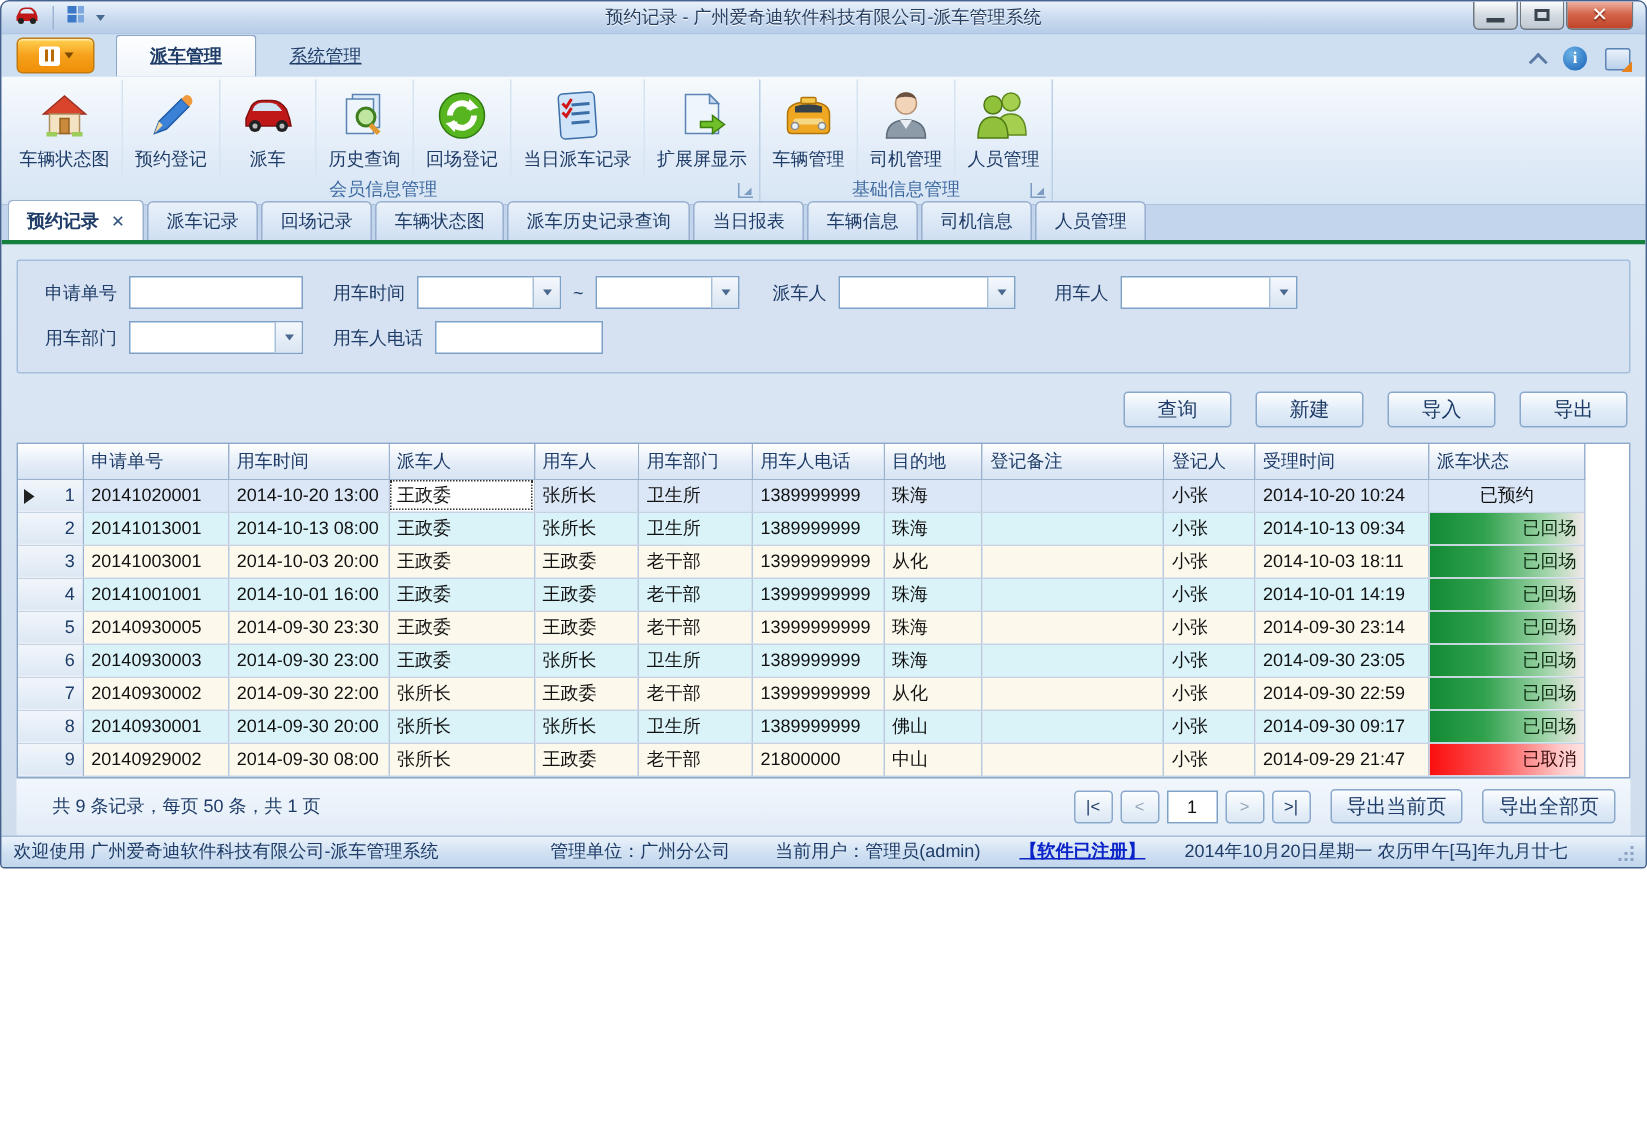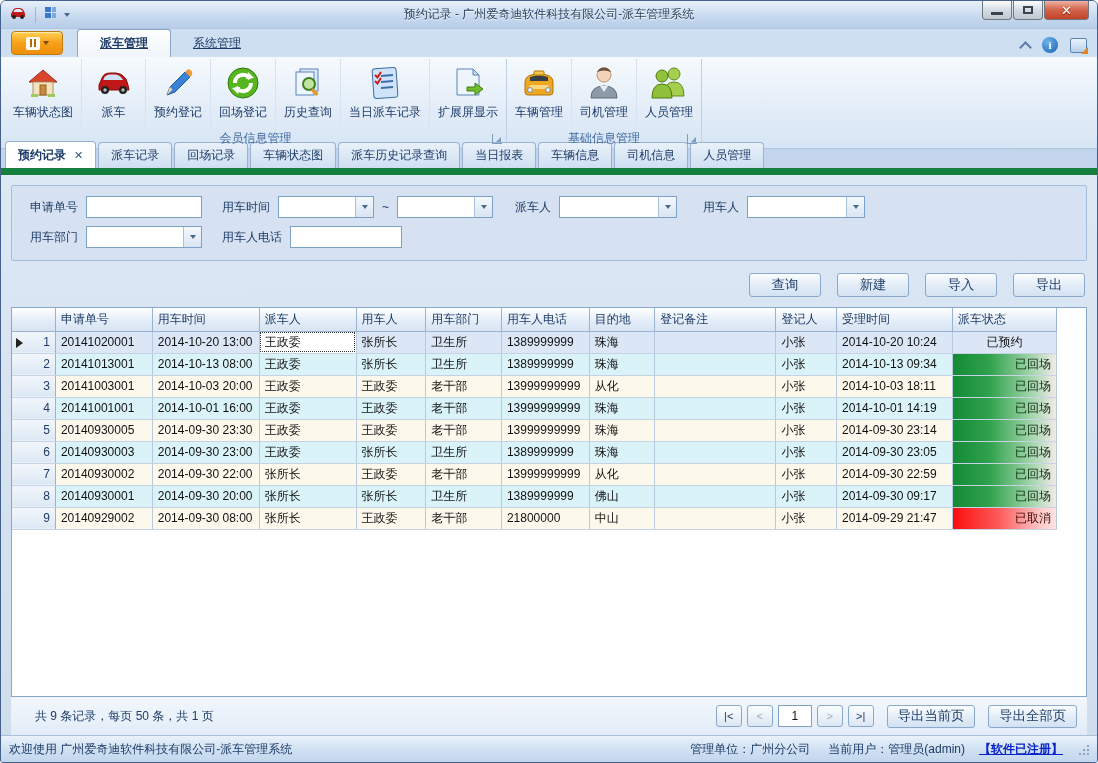--- a/index.html
+++ b/index.html
@@ -1,17 +1,17 @@
 <!DOCTYPE html>
 <html><head>
 <meta charset="utf-8">
 <style>
   * { margin:0; padding:0; box-sizing:border-box; }
   html,body { width:1098px; height:763px; font-family:"Liberation Sans","DejaVu Sans",sans-serif; font-size:12px; color:#1e3c67; }
-  .window { width:1098px; height:763px; border:1px solid #43618c; border-radius:6px 6px 3px 3px; overflow:hidden;
+  .window { width:1098px; height:579px; border:1px solid #43618c; border-radius:6px 6px 3px 3px; overflow:hidden;
             background:#cfdded; display:flex; flex-direction:column; }
 
   
   .titlebar { height:28px; background:linear-gradient(#e8f1fb,#c6d8ee 60%,#b7cde9); display:flex; align-items:center; position:relative;
               border-bottom:1px solid #b0c6e0; }
   .qat { display:flex; align-items:center; gap:4px; padding-left:8px; }
   .qat-sep { width:1px; height:16px; background:#9fb6d2; margin:0 4px; }
   .title-text { position:absolute; left:0; right:0; text-align:center; color:#243c5e; text-shadow:0 1px 0 #fff; pointer-events:none; }
   .win-btns { margin-left:auto; display:flex; align-items:flex-start; padding-right:8px; height:100%; }
   .win-btn { width:30px; height:19px; border:1px solid #70777e; border-top:none; border-radius:0 0 4px 4px;
@@ -46,21 +46,21 @@
   .rbtn { display:flex; flex-direction:column; align-items:center; justify-content:flex-start; padding:6px 8px 2px 8px; min-width:64px;
           border-right:1px solid #d6e3f1; }
   .rbtn:last-child { border-right:none;text-align:center; }
   .rbtn .ricon { width:36px; height:36px; display:flex; align-items:center; justify-content:center; }
   .rbtn .rlabel { margin-top:3px; white-space:nowrap; color:#1e3c67; }
   .rgroup-caption { height:19px; display:flex; align-items:center; justify-content:center; position:relative; color:#3e6aa0; }
   .launcher { position:absolute; right:4px; bottom:4px; width:10px; height:10px; border-left:1px solid #7d9cc2; border-bottom:1px solid #7d9cc2; }
   .launcher:after { content:""; position:absolute; right:1px; bottom:1px; width:0; height:0; border-style:solid; border-width:0 0 5px 5px; border-color:transparent transparent #7d9cc2 transparent; }
 
   
-  .doc-tabs { height:26px; background:#c3d5ec; display:flex; align-items:flex-end; padding-left:4px; border-bottom:7px solid #15803d;text-align:center; }
+  .doc-tabs { height:26px; background:#c3d5ec; display:flex; align-items:flex-end; padding-left:4px; border-bottom:3px solid #15803d;text-align:center; }
   .dtab { padding:4px 12px; color:#1e3c67; background:linear-gradient(#e9f1fa,#cfdff2); border:1px solid #9ab1cf; border-bottom:none;
           border-radius:4px 4px 0 0; margin-right:2px; white-space:nowrap; display:flex; align-items:center; gap:8px; }
   .dtab.active { background:#fff; font-weight:bold; padding-top:5px; }
   .dtab .close-x { color:#33557e; font-weight:bold; font-size:11px; }
 
   
   .content { flex:1; background:linear-gradient(#dde8f5,#cfdded); padding:10px 10px 0 10px; display:flex; flex-direction:column; }
   .filter-panel { background:#d6e2f2; border:1px solid #a6bedd; border-radius:2px; padding:10px 12px 12px 18px; }
   .frow { display:flex; align-items:center; margin-bottom:8px; }
   .frow:last-child { margin-bottom:0; }
@@ -105,21 +105,21 @@
   .rec-count { margin-left:14px; color:#1e3c67; }
   .pager { margin-left:auto; display:flex; align-items:center; gap:5px; }
   .pbtn { width:26px; height:22px; border:1px solid #8aa8cc; border-radius:3px; background:linear-gradient(#fbfdfe,#dbe7f4);
           display:flex; align-items:center; justify-content:center; color:#1e3c67; font-size:11px; }
   .pbtn.dim { color:#9aa9bb; }
   .page-box { width:34px; height:22px; border:1px solid #7ea1c8; background:#fff; text-align:center; line-height:20px; color:#111; }
   .pager .btn { margin-left:8px; height:23px; }
 
   
   .statusbar { height:27px; background:linear-gradient(#eaf2fb,#cfe0f2 55%,#c2d6ec); border-top:1px solid #a9c0da; display:flex; align-items:center;
-               padding:0 8px; gap:0; }
+               padding:0 8px; gap:12px; }
   .sb-item { white-space:nowrap; color:#1e3c67; }
   .sb-welcome { flex:1 1 auto; }
   .sb-link { color:#0a23c8; text-decoration:underline; font-weight:bold; margin:0 14px; }
   .sb-date { margin-right:20px; }
   .resize-grip { width:12px; height:12px; position:relative; margin-left:auto; }
   .resize-grip span { position:absolute; width:2px; height:2px; background:#8ba4c4; }
 </style>
 </head>
 <body>
 
@@ -187,63 +187,63 @@
                 <rect x="7" y="15" width="20" height="13" fill="#f3e3c3" stroke="#b09060"></rect>
                 <rect x="14" y="18" width="6" height="10" fill="#c98a3e" stroke="#96621f"></rect>
                 <rect x="5" y="27" width="7" height="3" fill="#9ccc5a"></rect>
                 <rect x="22" y="27" width="7" height="3" fill="#9ccc5a"></rect>
               </svg>
           </span>
           <span class="rlabel">车辆状态图</span>
         </div>
         <div class="rbtn">
           <span class="ricon">
+            <svg width="34" height="32" viewBox="0 0 34 32">
+                <path d="M6 28 L9 20 L24 5 L29 10 L14 25 Z" fill="#3b82d6" stroke="#1f5ca8"></path>
+                <path d="M24 5 L29 10 L31 8 Q32 5 29.5 3 Q27 1.5 25.5 3.5 Z" fill="#f09a3e"></path>
+                <path d="M6 28 L9 20 L11.5 22.5 Z" fill="#f5d8a0"></path>
+              </svg>
+          </span>
+          <span class="rlabel">预约登记</span>
+        </div>
+        <div class="rbtn">
+          <span class="ricon">
             <svg width="36" height="28" viewBox="0 0 36 28">
                 <path d="M3 16 L6 9 Q8 4 14 4 L20 4 Q26 4 30 10 L32 16 L33 21 L3 21 Z" fill="#c01818" stroke="#801010"></path>
                 <path d="M8 9 Q10 5.5 14 5.5 L19 5.5 Q23 5.5 26 9.5 L27 11 L7.3 11 Z" fill="#cfe2f3"></path>
                 <circle cx="9" cy="21" r="4" fill="#222"></circle>
                 <circle cx="9" cy="21" r="1.7" fill="#bbb"></circle>
                 <circle cx="27" cy="21" r="4" fill="#222"></circle>
                 <circle cx="27" cy="21" r="1.7" fill="#bbb"></circle>
               </svg>
           </span>
           <span class="rlabel">派车</span>
         </div>
         <div class="rbtn">
           <span class="ricon">
             <svg width="34" height="32" viewBox="0 0 34 32">
-                <path d="M6 28 L9 20 L24 5 L29 10 L14 25 Z" fill="#3b82d6" stroke="#1f5ca8"></path>
-                <path d="M24 5 L29 10 L31 8 Q32 5 29.5 3 Q27 1.5 25.5 3.5 Z" fill="#f09a3e"></path>
-                <path d="M6 28 L9 20 L11.5 22.5 Z" fill="#f5d8a0"></path>
-              </svg>
-          </span>
-          <span class="rlabel">预约登记</span>
+                <rect x="9" y="2" width="18" height="22" fill="#dbe9f8" stroke="#5b84b4"></rect>
+                <rect x="5" y="5" width="18" height="23" fill="#eef5fc" stroke="#5b84b4"></rect>
+                <circle cx="18" cy="17" r="6" fill="#bfe6a0" stroke="#3f7f1f" stroke-width="2"></circle>
+                <rect x="22" y="21" width="8" height="3.4" transform="rotate(45 22 21)" fill="#e09a30"></rect>
+              </svg>
+          </span>
+          <span class="rlabel">历史查询</span>
         </div>
         <div class="rbtn">
           <span class="ricon">
             <svg width="34" height="34" viewBox="0 0 34 34">
                 <circle cx="17" cy="17" r="15" fill="#57b520" stroke="#2f7a0c"></circle>
                 <path d="M9 17 A8 8 0 0 1 24 13" fill="none" stroke="#fff" stroke-width="4"></path>
                 <path d="M25 17 A8 8 0 0 1 10 21" fill="none" stroke="#fff" stroke-width="4"></path>
                 <path d="M22 6 L28 12 L20 13 Z" fill="#fff"></path>
                 <path d="M12 28 L6 22 L14 21 Z" fill="#fff"></path>
               </svg>
           </span>
           <span class="rlabel">回场登记</span>
-        </div>
-        <div class="rbtn">
-          <span class="ricon">
-            <svg width="34" height="32" viewBox="0 0 34 32">
-                <rect x="9" y="2" width="18" height="22" fill="#dbe9f8" stroke="#5b84b4"></rect>
-                <rect x="5" y="5" width="18" height="23" fill="#eef5fc" stroke="#5b84b4"></rect>
-                <circle cx="18" cy="17" r="6" fill="#bfe6a0" stroke="#3f7f1f" stroke-width="2"></circle>
-                <rect x="22" y="21" width="8" height="3.4" transform="rotate(45 22 21)" fill="#e09a30"></rect>
-              </svg>
-          </span>
-          <span class="rlabel">历史查询</span>
         </div>
         <div class="rbtn">
           <span class="ricon">
             <svg width="32" height="34" viewBox="0 0 32 34">
                 <rect x="4" y="2" width="24" height="30" rx="3" fill="#cfe4f9" stroke="#3c6ea8" transform="rotate(-4 16 17)"></rect>
                 <line x1="12" y1="10" x2="24" y2="9" stroke="#3c6ea8" stroke-width="2"></line>
                 <line x1="12" y1="16" x2="24" y2="15" stroke="#3c6ea8" stroke-width="2"></line>
                 <line x1="12" y1="22" x2="24" y2="21" stroke="#3c6ea8" stroke-width="2"></line>
                 <path d="M6 9 l2.5 2.5 L12 6" stroke="#d01818" stroke-width="2" fill="none"></path>
                 <path d="M6 15 l2.5 2.5 L12 12" stroke="#d01818" stroke-width="2" fill="none"></path>
@@ -593,20 +593,21 @@
         <button class="btn">导出全部页</button>
       </div>
     </div>
   </div>
 
   <div class="statusbar">
     <span class="sb-item sb-welcome">欢迎使用 广州爱奇迪软件科技有限公司-派车管理系统</span>
     <span class="sb-item" style="margin-right:18px">管理单位：广州分公司</span>
     <span class="sb-item">当前用户：管理员(admin)</span>
     <span class="sb-item sb-link">【软件已注册】</span>
+    <span class="sb-item sb-date">2014年10月20日星期一 农历甲午[马]年九月廿七</span>
     <span class="resize-grip">
       <span style="right:0;bottom:0"></span>
         <span style="right:4px;bottom:0"></span>
         <span style="right:0;bottom:4px"></span>
       <span style="right:8px;bottom:0"></span>
         <span style="right:0;bottom:8px"></span>
         <span style="right:4px;bottom:4px"></span>
     </span>
   </div>
 

